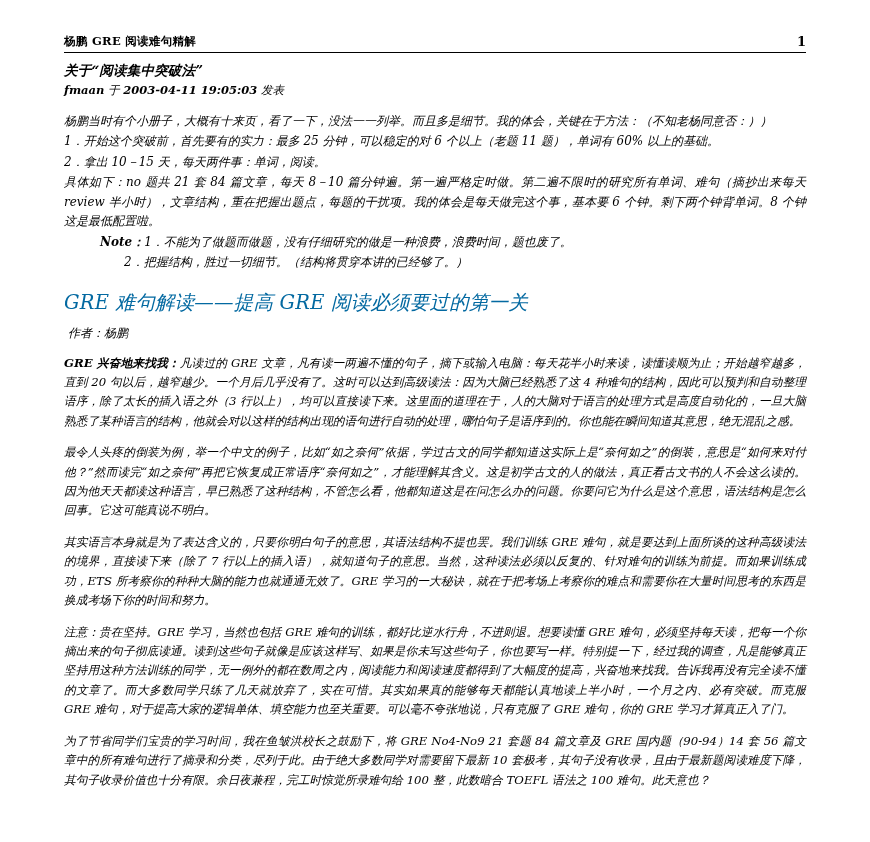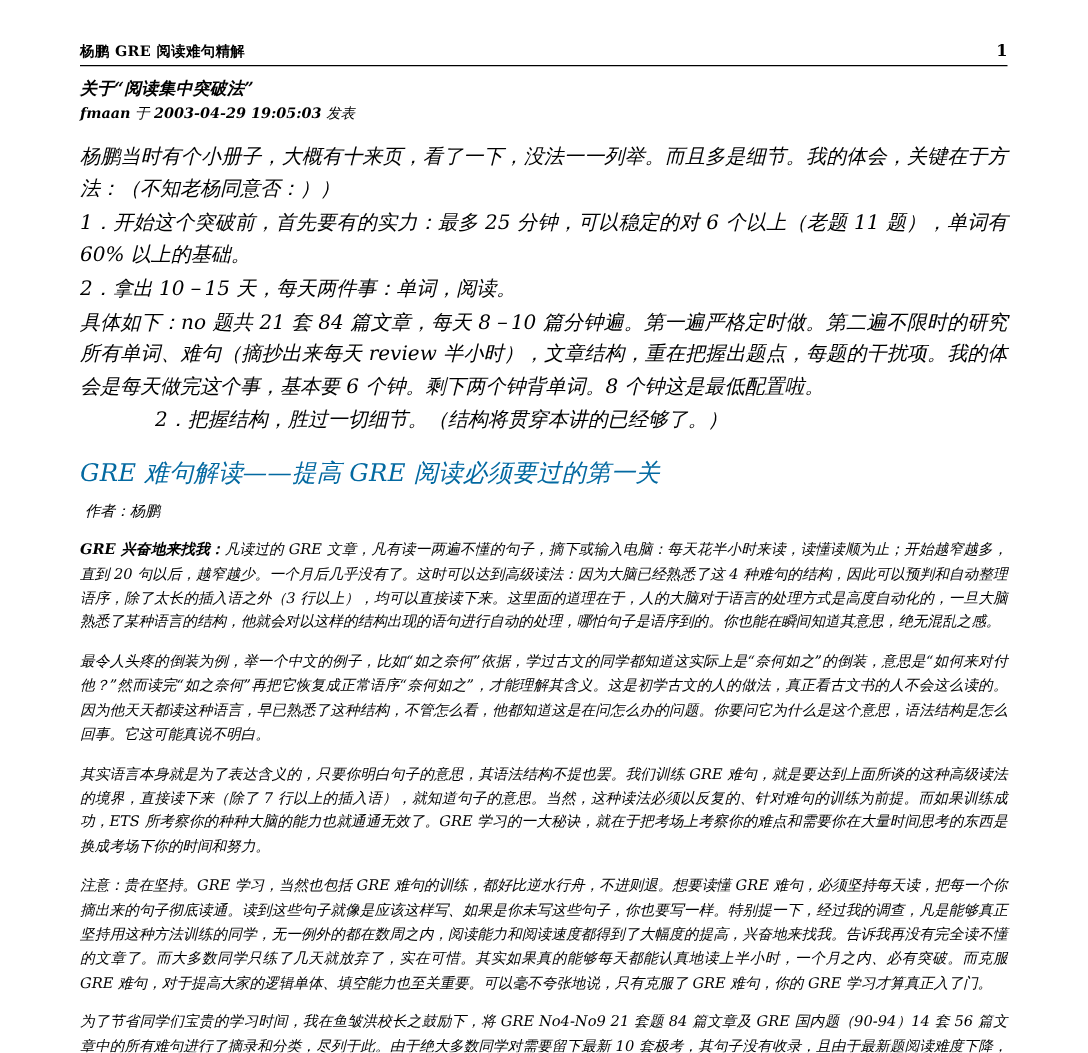--- a/index.html
+++ b/index.html
@@ -53,21 +53,21 @@
     font-weight: bold;
     letter-spacing: 0.2px;
   }
   .t-meta {
     font-size: 11.5px;
     font-family: "DejaVu Serif", serif;
     margin-top: 3px;
   }
   .body-text {
     font-family: "DejaVu Serif", serif;
-    font-size: 16px;
+    font-size: 12px;
     line-height: 1.62;
     text-align: justify;
     color: #000;
   }
   .body-text.small-gap { margin-top: 1px; }
   .indent-note { padding-left: 36px; }
   .indent-note2 { padding-left: 60px; }
   .bold { font-weight: bold; }
   .big-title {
     font-family: "DejaVu Serif", serif;
@@ -99,30 +99,33 @@
   <div class="header">
     <div class="header-title">杨鹏 GRE 阅读难句精解</div>
     <div class="header-page">1</div>
   </div>
 
   <div class="blk">
     <p class="t-sub">关于“阅读集中突破法”</p>
     <p class="t-meta">
       <span class="bold">fmaan</span>
       <span>于</span>
-      <span class="bold">2003-04-29 19:05:03</span>
+      <span class="bold">2003-04-11 19:05:03</span>
       <span>发表</span>
     </p>
   </div>
 
   <div style="margin-top:14px;">
     <p class="body-text">杨鹏当时有个小册子，大概有十来页，看了一下，没法一一列举。而且多是细节。我的体会，关键在于方法：（不知老杨同意否：））</p>
     <p class="body-text small-gap">1．开始这个突破前，首先要有的实力：最多 25 分钟，可以稳定的对 6 个以上（老题 11 题），单词有 60% 以上的基础。</p>
     <p class="body-text small-gap">2．拿出 10－15 天，每天两件事：单词，阅读。</p>
     <p class="body-text small-gap">具体如下：no 题共 21 套 84 篇文章，每天 8－10 篇分钟遍。第一遍严格定时做。第二遍不限时的研究所有单词、难句（摘抄出来每天 review 半小时），文章结构，重在把握出题点，每题的干扰项。我的体会是每天做完这个事，基本要 6 个钟。剩下两个钟背单词。8 个钟这是最低配置啦。</p>
+    <p class="body-text small-gap indent-note">
+      <span class="bold">Note：</span><span>1．不能为了做题而做题，没有仔细研究的做是一种浪费，浪费时间，题也废了。</span>
+    </p>
     <p class="body-text small-gap indent-note2">2．把握结构，胜过一切细节。（结构将贯穿本讲的已经够了。）</p>
   </div>
 
   <p class="big-title">GRE 难句解读——提高 GRE 阅读必须要过的第一关</p>
   <p class="author">作者：杨鹏</p>
 
   <p class="para">
     <span class="bold">GRE 兴奋地来找我：</span><span>凡读过的 GRE 文章，凡有读一两遍不懂的句子，摘下或输入电脑：每天花半小时来读，读懂读顺为止；开始越窄越多，直到 20 句以后，越窄越少。一个月后几乎没有了。这时可以达到高级读法：因为大脑已经熟悉了这 4 种难句的结构，因此可以预判和自动整理语序，除了太长的插入语之外（3 行以上），均可以直接读下来。这里面的道理在于，人的大脑对于语言的处理方式是高度自动化的，一旦大脑熟悉了某种语言的结构，他就会对以这样的结构出现的语句进行自动的处理，哪怕句子是语序到的。你也能在瞬间知道其意思，绝无混乱之感。</span>
   </p>
 

